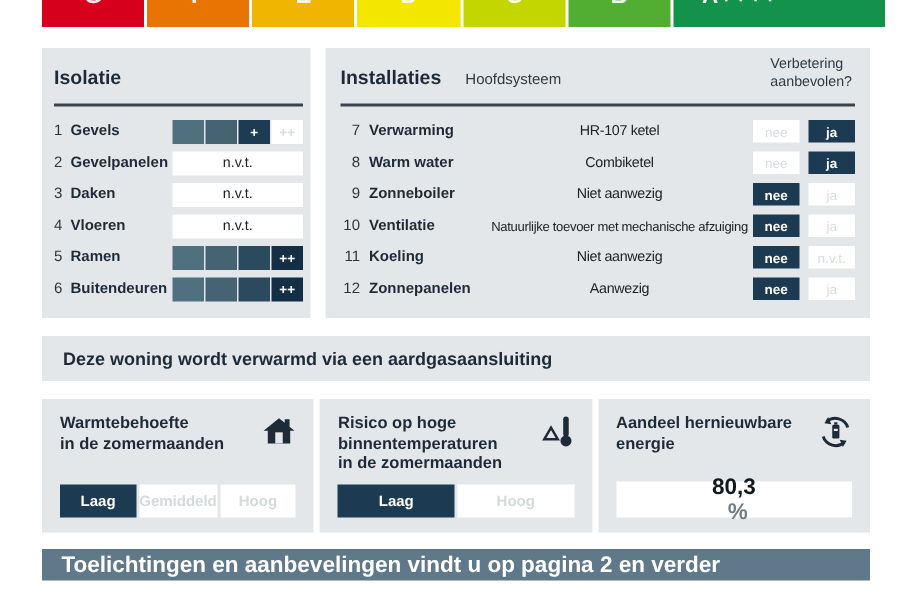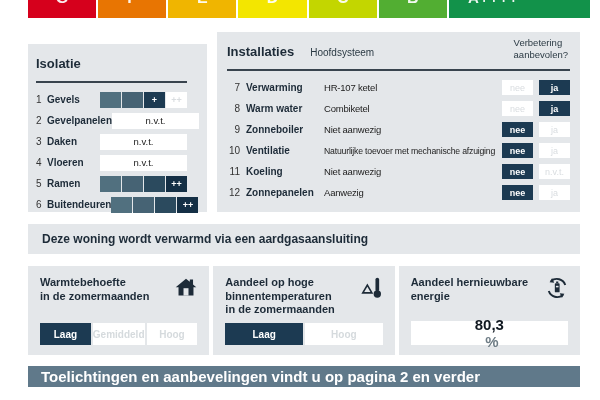--- a/index.html
+++ b/index.html
@@ -12,21 +12,21 @@
   .seg.wide{flex:2.07;}
   .seg .letter{position:absolute;left:0;right:0;top:-11px;text-align:center;
                font-weight:bold;font-size:16px;color:rgba(255,255,255,.92);}
   .seg.wide .letter{left:4%;right:auto;width:55%;font-size:15px;letter-spacing:1px;}
   .c0{background:#d6001c}.c1{background:#e87502}.c2{background:#f0b500}
   .c3{background:#f3e600}.c4{background:#c3d600}.c5{background:#52ae32}.c6{background:#12924a}
 
   
   .panels{position:absolute;left:28px;top:32px;width:552px;height:180px;display:flex;gap:10px;}
   .panel{background:#e4e7ea;box-sizing:border-box;}
-  .panel.isolatie{width:179px;padding:12px 20px 0 8px;margin-top:12px;}
+  .panel.isolatie{width:179px;padding:12px 5px 0 8px;}
   .panel.installaties{flex:1;padding:12px 10px 0 10px;position:relative;}
   .panel-title{font-size:13px;line-height:15px;font-weight:bold;color:#1d2b38;}
   .rule{height:2px;background:#39444e;margin:10px 0 6px 0;}
 
   .inst-head{display:flex;align-items:baseline;height:15px;}
   .hoofd{font-size:10px;color:#2b3a44;margin-left:16px;font-weight:normal;}
   .verb{position:absolute;top:5px;right:12px;font-size:9.5px;line-height:12px;color:#2b3a44;text-align:left;}
 
   .irow{display:flex;align-items:center;height:21px;font-size:10px;}
   .irow .n{width:7px;color:#333;flex:none;}
@@ -36,21 +36,21 @@
         color:#fff;font-weight:bold;font-size:9px;letter-spacing:0;}
   .g1{background:#51707f}.g2{background:#466374}.g3{background:#1d3b52}
   .r3{background:#2b4a5e}.r4{background:#142f45}
   .ghost{background:#fff;color:#d9dde0;}
   .val{width:87px;height:16px;flex:none;background:#fff;display:flex;align-items:center;
        justify-content:center;font-size:9.5px;color:#222;}
 
   .rrow{display:flex;align-items:center;height:21px;font-size:10px;}
   .rrow .n{width:13px;text-align:right;color:#333;flex:none;}
   .rrow .lbl{font-weight:bold;margin-left:6px;width:78px;flex:none;color:#1d2b38;}
-  .rrow .sys{flex:1;color:#222;font-size:9.5px;letter-spacing:-0.2px;white-space:nowrap;overflow:hidden;}
+  .rrow .sys{flex:1;color:#222;font-size:9.5px;letter-spacing:-0.2px;white-space:nowrap;overflow:hidden;text-align:center;}
   .rrow .sys.sm{font-size:8.7px;}
   .badges{display:flex;gap:6px;flex:none;}
   .chip{width:31px;height:15px;display:flex;align-items:center;justify-content:center;font-size:9px;}
   .chip.on{background:#1c3a52;color:#fff;font-weight:bold;}
   .chip.off{background:#fff;color:#d9dde0;font-weight:normal;}
 
   
   .heatband{position:absolute;left:28px;top:224px;width:552px;height:30px;background:#e4e7ea;
             display:flex;align-items:center;padding-left:14px;box-sizing:border-box;
             font-weight:bold;font-size:12px;color:#1d2b38;}
@@ -249,21 +249,21 @@
       </svg>
       <div class="toggle">
         <div class="tseg on">Laag</div>
         <div class="tseg off">Gemiddeld</div>
         <div class="tseg off">Hoog</div>
       </div>
     </div>
 
     <div class="card">
       <div class="card-title">
-        <div>Aandeel op hoge</div>
+        <div>Risico op hoge</div>
         <div>binnentemperaturen</div>
         <div>in de zomermaanden</div>
       </div>
       <svg class="card-icon" viewBox="0 0 24 24">
         <path d="M3.5 16.5 l4.2-7.2 4.2 7.2 Z" fill="none" stroke="currentColor" stroke-width="1.5"></path>
         <rect x="15.2" y="2.5" width="3.4" height="12.5" rx="1.7" fill="currentColor"></rect>
         <circle cx="16.9" cy="17.5" r="3.4" fill="currentColor"></circle>
       </svg>
       <div class="toggle">
         <div class="tseg on">Laag</div>

